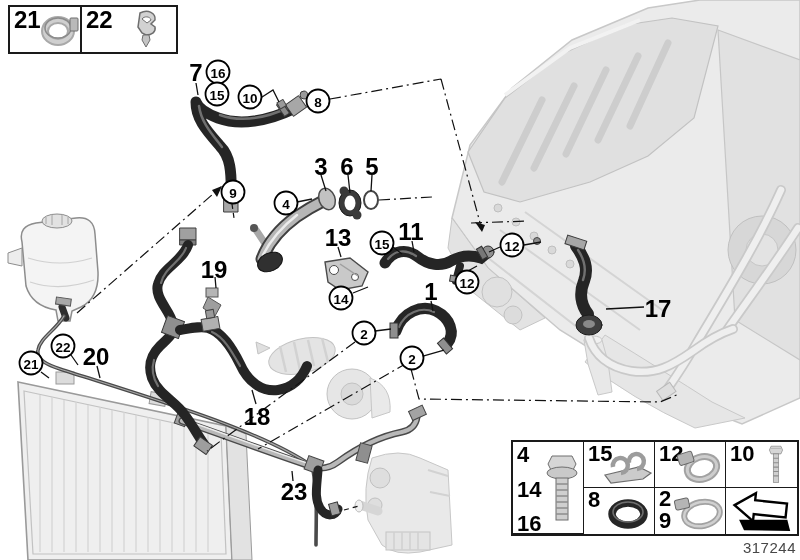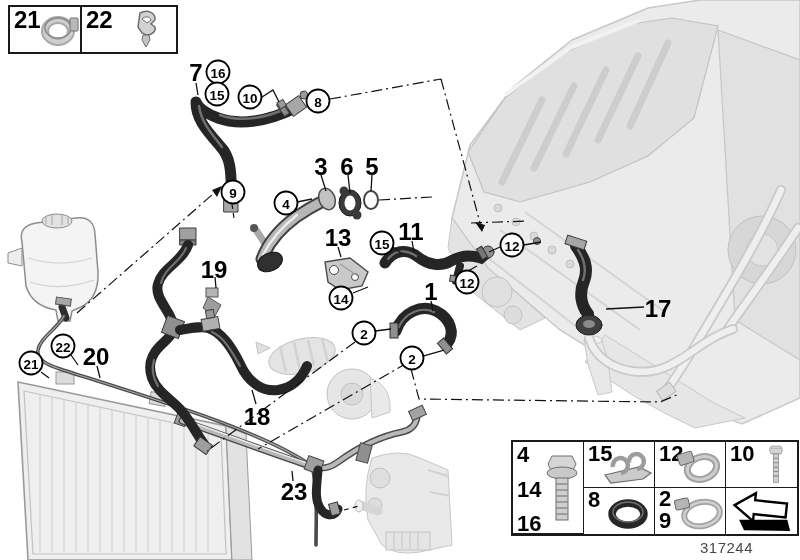--- a/index.html
+++ b/index.html
@@ -17,21 +17,21 @@
   .lt-icon{position:absolute;}
   
   #legend-table{position:absolute;left:511px;top:440px;width:288px;height:96px;border:2px solid #1a1a1a;
     display:grid;grid-template-columns:repeat(4,1fr);grid-template-rows:repeat(2,1fr);background:#fff;box-sizing:border-box;}
   .tb-cell{position:relative;background:#fff;border-right:1.5px solid #1a1a1a;border-bottom:1.5px solid #1a1a1a;}
   .tb-cell.no-r{border-right:none;}
   .tb-cell.no-b{border-bottom:none;}
   .tb-cell.merged{grid-row:1 / span 2;}
   .tb-num{position:absolute;left:4px;font-size:22px;font-weight:bold;color:#000;line-height:1;}
   .tb-icon{position:absolute;}
-  #part-number{position:absolute;left:700px;top:539px;width:96px;text-align:left;
+  #part-number{position:absolute;left:700px;top:539px;width:96px;text-align:right;
     font-size:15px;color:#474747;letter-spacing:0.5px;}
 </style>
 </head>
 <body>
 
 <div id="stage">
 
 <svg id="diagram" width="800" height="560" viewBox="0 0 800 560" xmlns="http://www.w3.org/2000/svg">
 
   <g>

